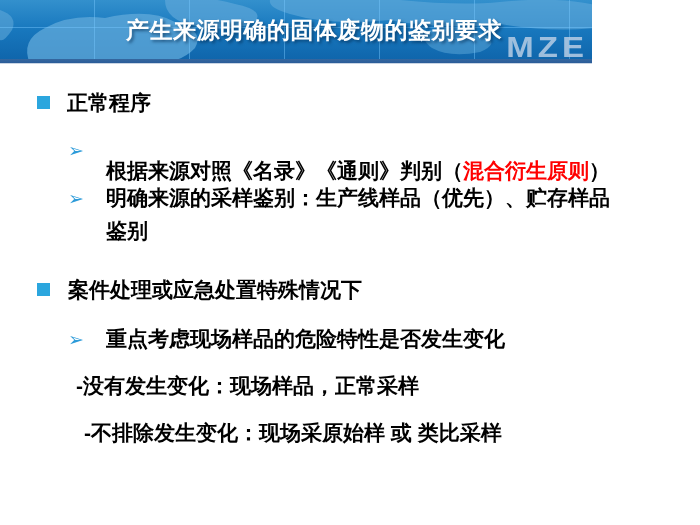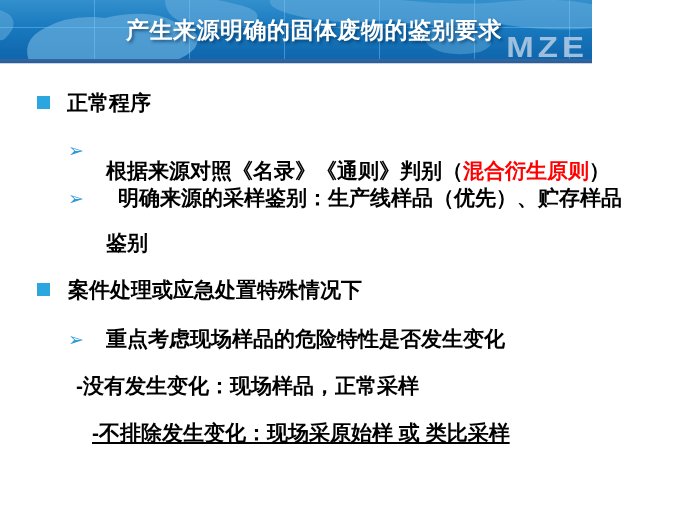--- a/index.html
+++ b/index.html
@@ -104,28 +104,28 @@
     line-height: 22px;
   }
   .red { color: #ff0000; }
 
   
   .sq1      { left: 37px;  top: 32px; }
   .t1       { left: 67px;  top: 26px; }
   .ar1      { left: 68px;  top: 76px; }
   .t2       { left: 106px; top: 73px; margin-top: 21px; }
   .ar2      { left: 68px;  top: 124px; }
-  .t3       { left: 118px; top: 121px; }
-  .t3b      { left: 106px; top: 166px; }
+  .t3       { left: 106px; top: 121px; }
+  .t3b      { left: 106px; top: 154px; }
   .sq2      { left: 37px;  top: 219px; }
   .t4       { left: 68px;  top: 213px; }
   .ar3      { left: 68px;  top: 265px; }
   .t5       { left: 106px; top: 262px; }
   .t6       { left: 76px;  top: 309px; }
-  .t7       { left: 92px;  top: 356px; text-decoration: underline; }
+  .t7       { left: 84px;  top: 356px; }
 </style>
 </head>
 <body>
 
 <div class="slide">
 
   <header class="header">
     <svg class="map-svg" viewBox="0 0 700 64" preserveAspectRatio="none">
       <g fill="#5fa8d9">
         <path d="M30,64 Q20,40 45,28 Q70,14 105,18 Q150,8 175,22 Q205,30 195,48 Q180,64 150,64 Z" opacity="0.9"></path>

